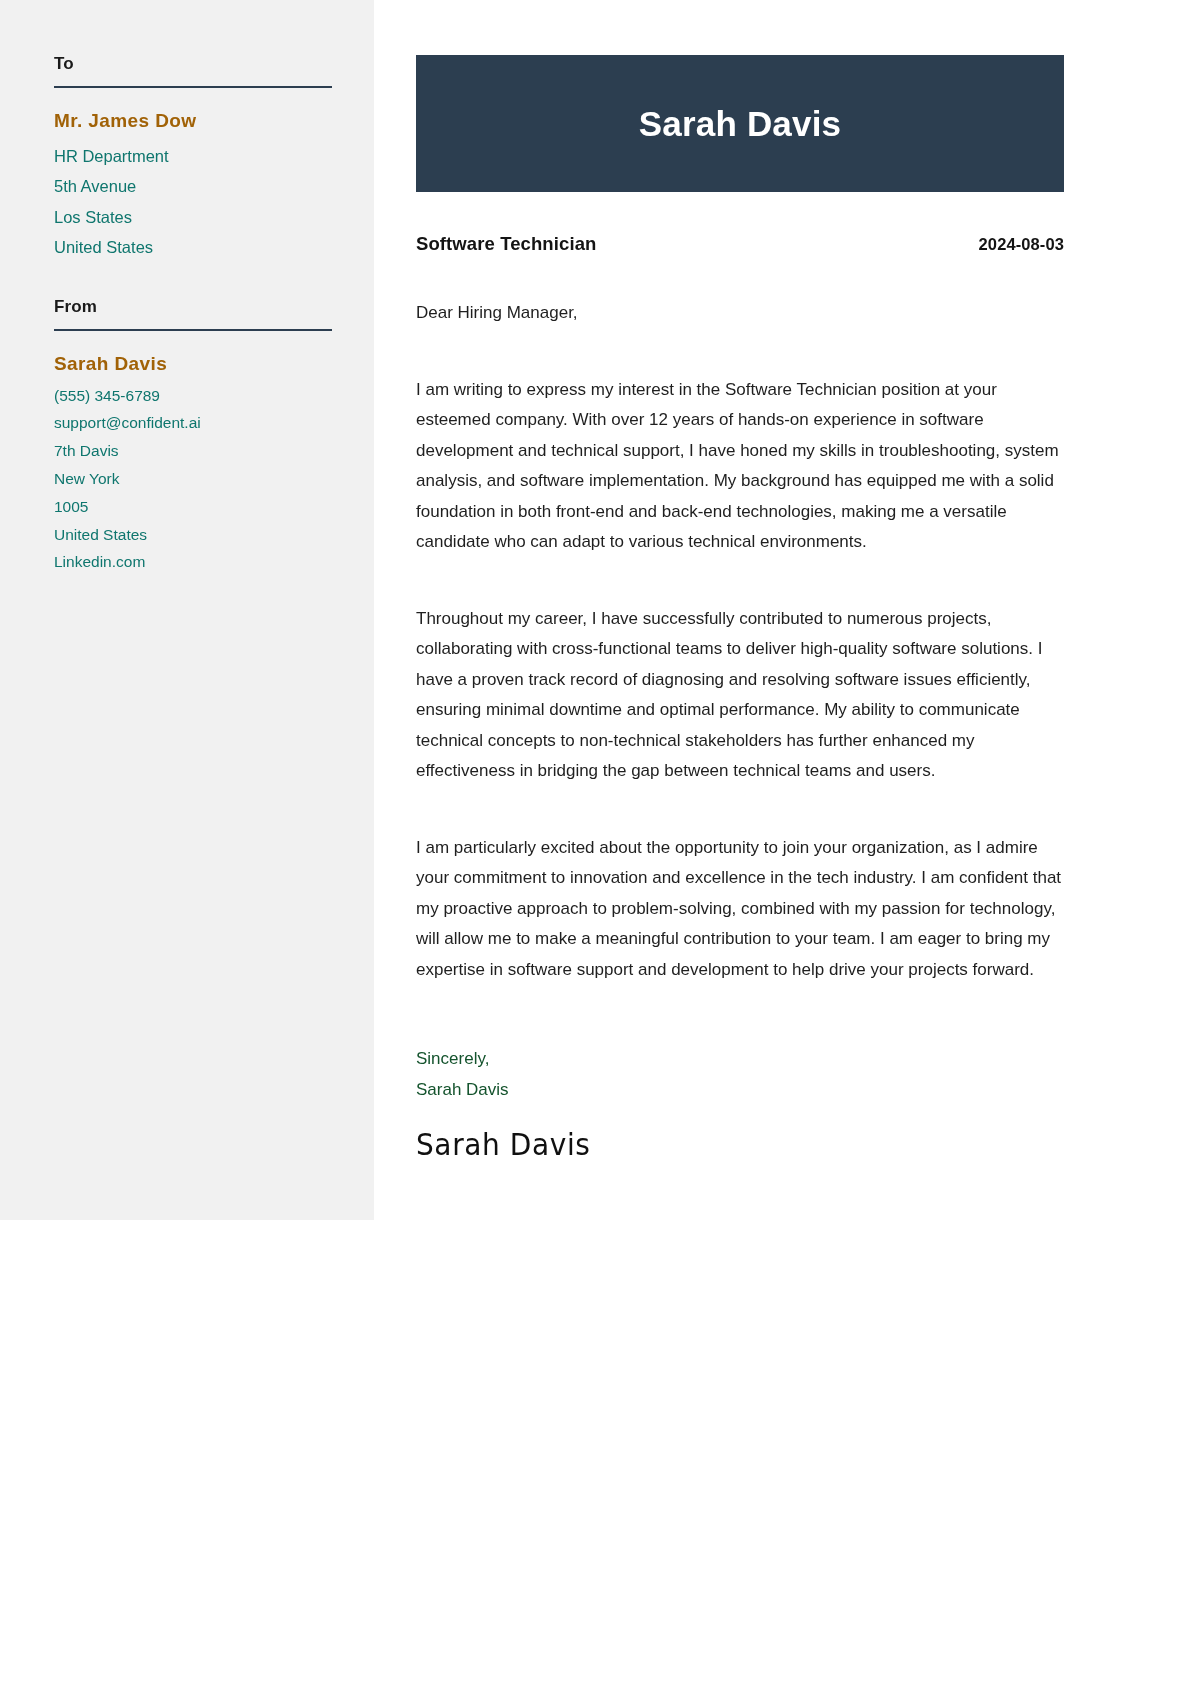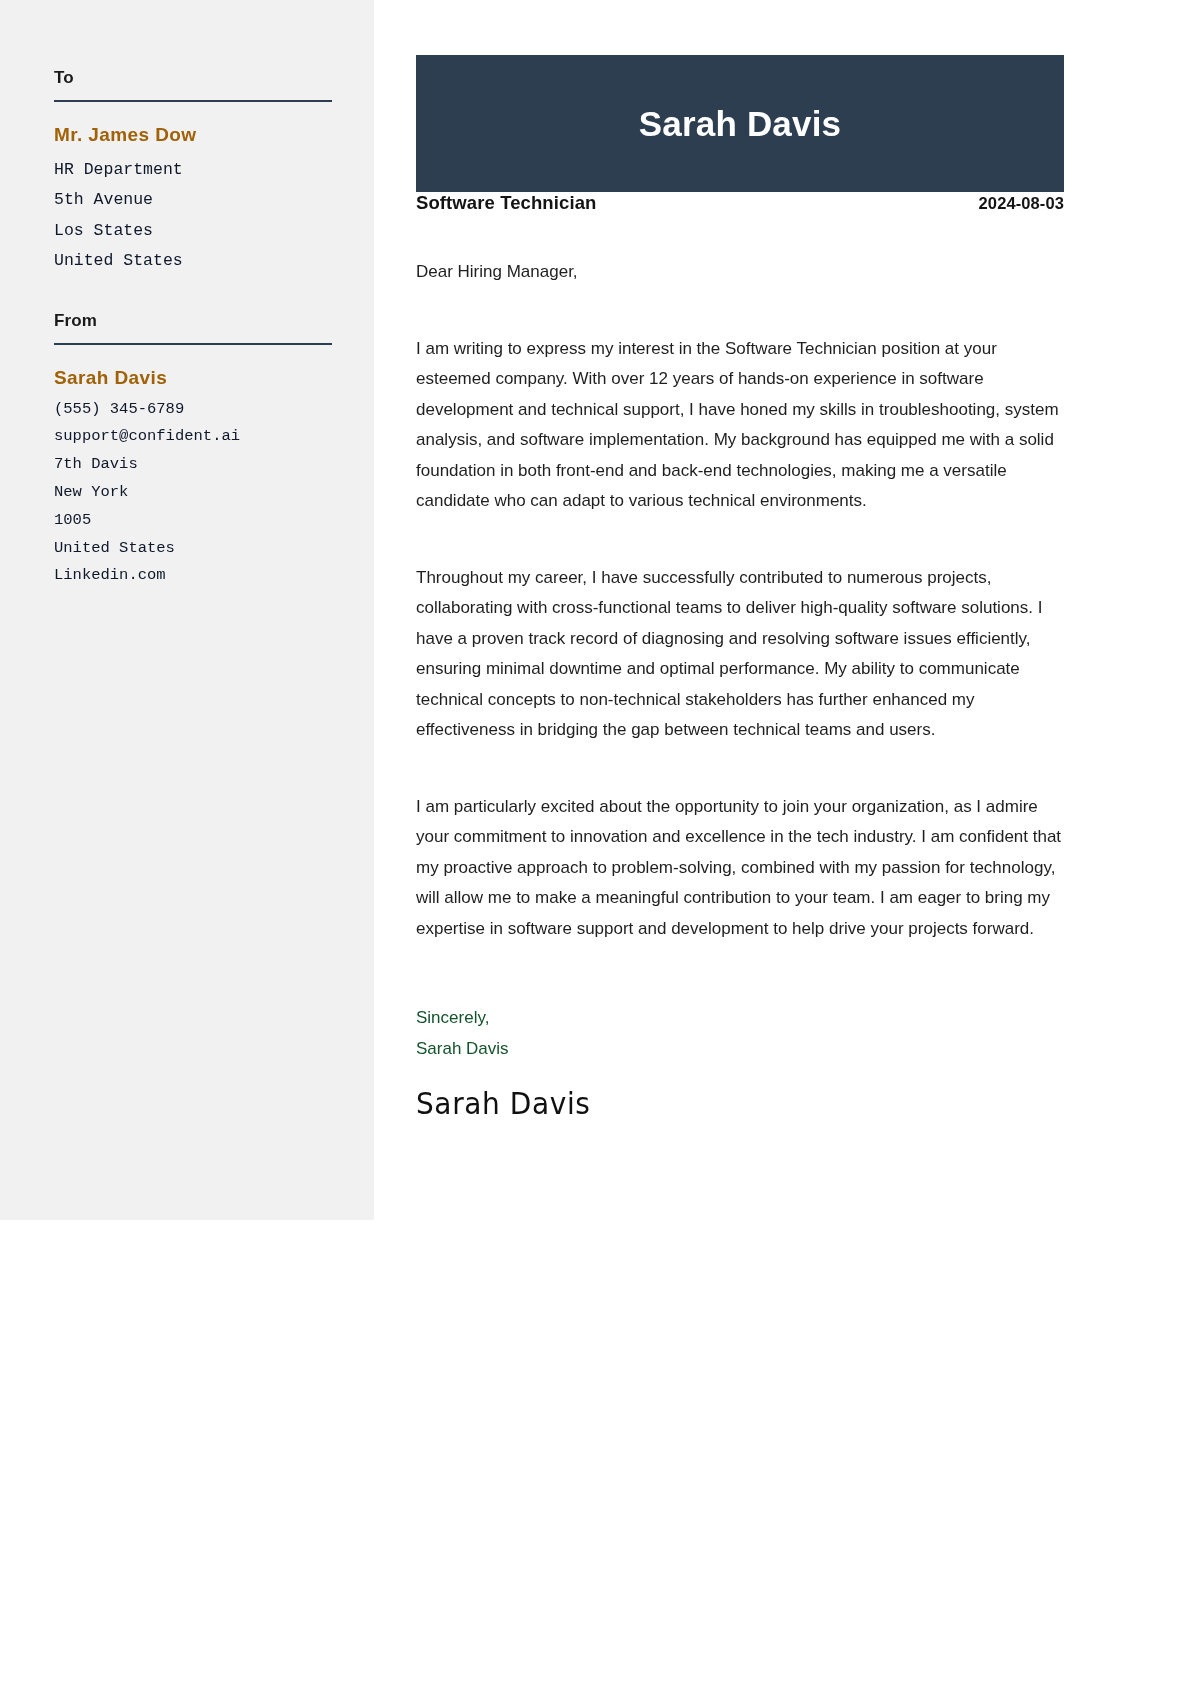--- a/index.html
+++ b/index.html
@@ -24,21 +24,21 @@
     background: #ffffff;
     overflow: hidden;
   }
 
   
   .sidebar {
     width: 374px;
     min-width: 374px;
     height: 1220px;
     background: #f1f1f1;
-    padding: 68px 42px 0 54px;
+    padding: 54px 42px 0 54px;
   }
 
   .side-section { margin-bottom: 0; }
   .side-section.from-block { margin-top: 34px; }
 
   .side-heading {
     font-size: 17px;
     font-weight: bold;
     color: #1a1a1a;
     letter-spacing: 0.1px;
@@ -57,23 +57,22 @@
     font-weight: bold;
     color: #a16207;
     letter-spacing: 0.4px;
     margin-bottom: 9px;
     white-space: nowrap;
   }
 
   .side-line {
     font-size: 16.5px;
     line-height: 30.4px;
-    color: #0f172a;
+    color: #0f766e;
     white-space: nowrap;
-    font-family: Liberation Mono, monospace;
   }
 
   .from-block .side-name { font-size: 19px; margin-bottom: 7px; }
   .from-block .side-line { font-size: 15.5px; line-height: 27.8px; }
 
   
   .main {
     flex: 1;
     height: 1684px;
     background: #ffffff;
@@ -94,20 +93,21 @@
     color: #ffffff;
     font-size: 35px;
     font-weight: bold;
     letter-spacing: 0.2px;
   }
 
   .meta-row {
     display: flex;
     align-items: baseline;
     justify-content: space-between;
+    margin-top: 41px;
   }
 
   .job-title {
     font-size: 18.5px;
     font-weight: bold;
     color: #141414;
     letter-spacing: 0.1px;
   }
 
   .letter-date {

